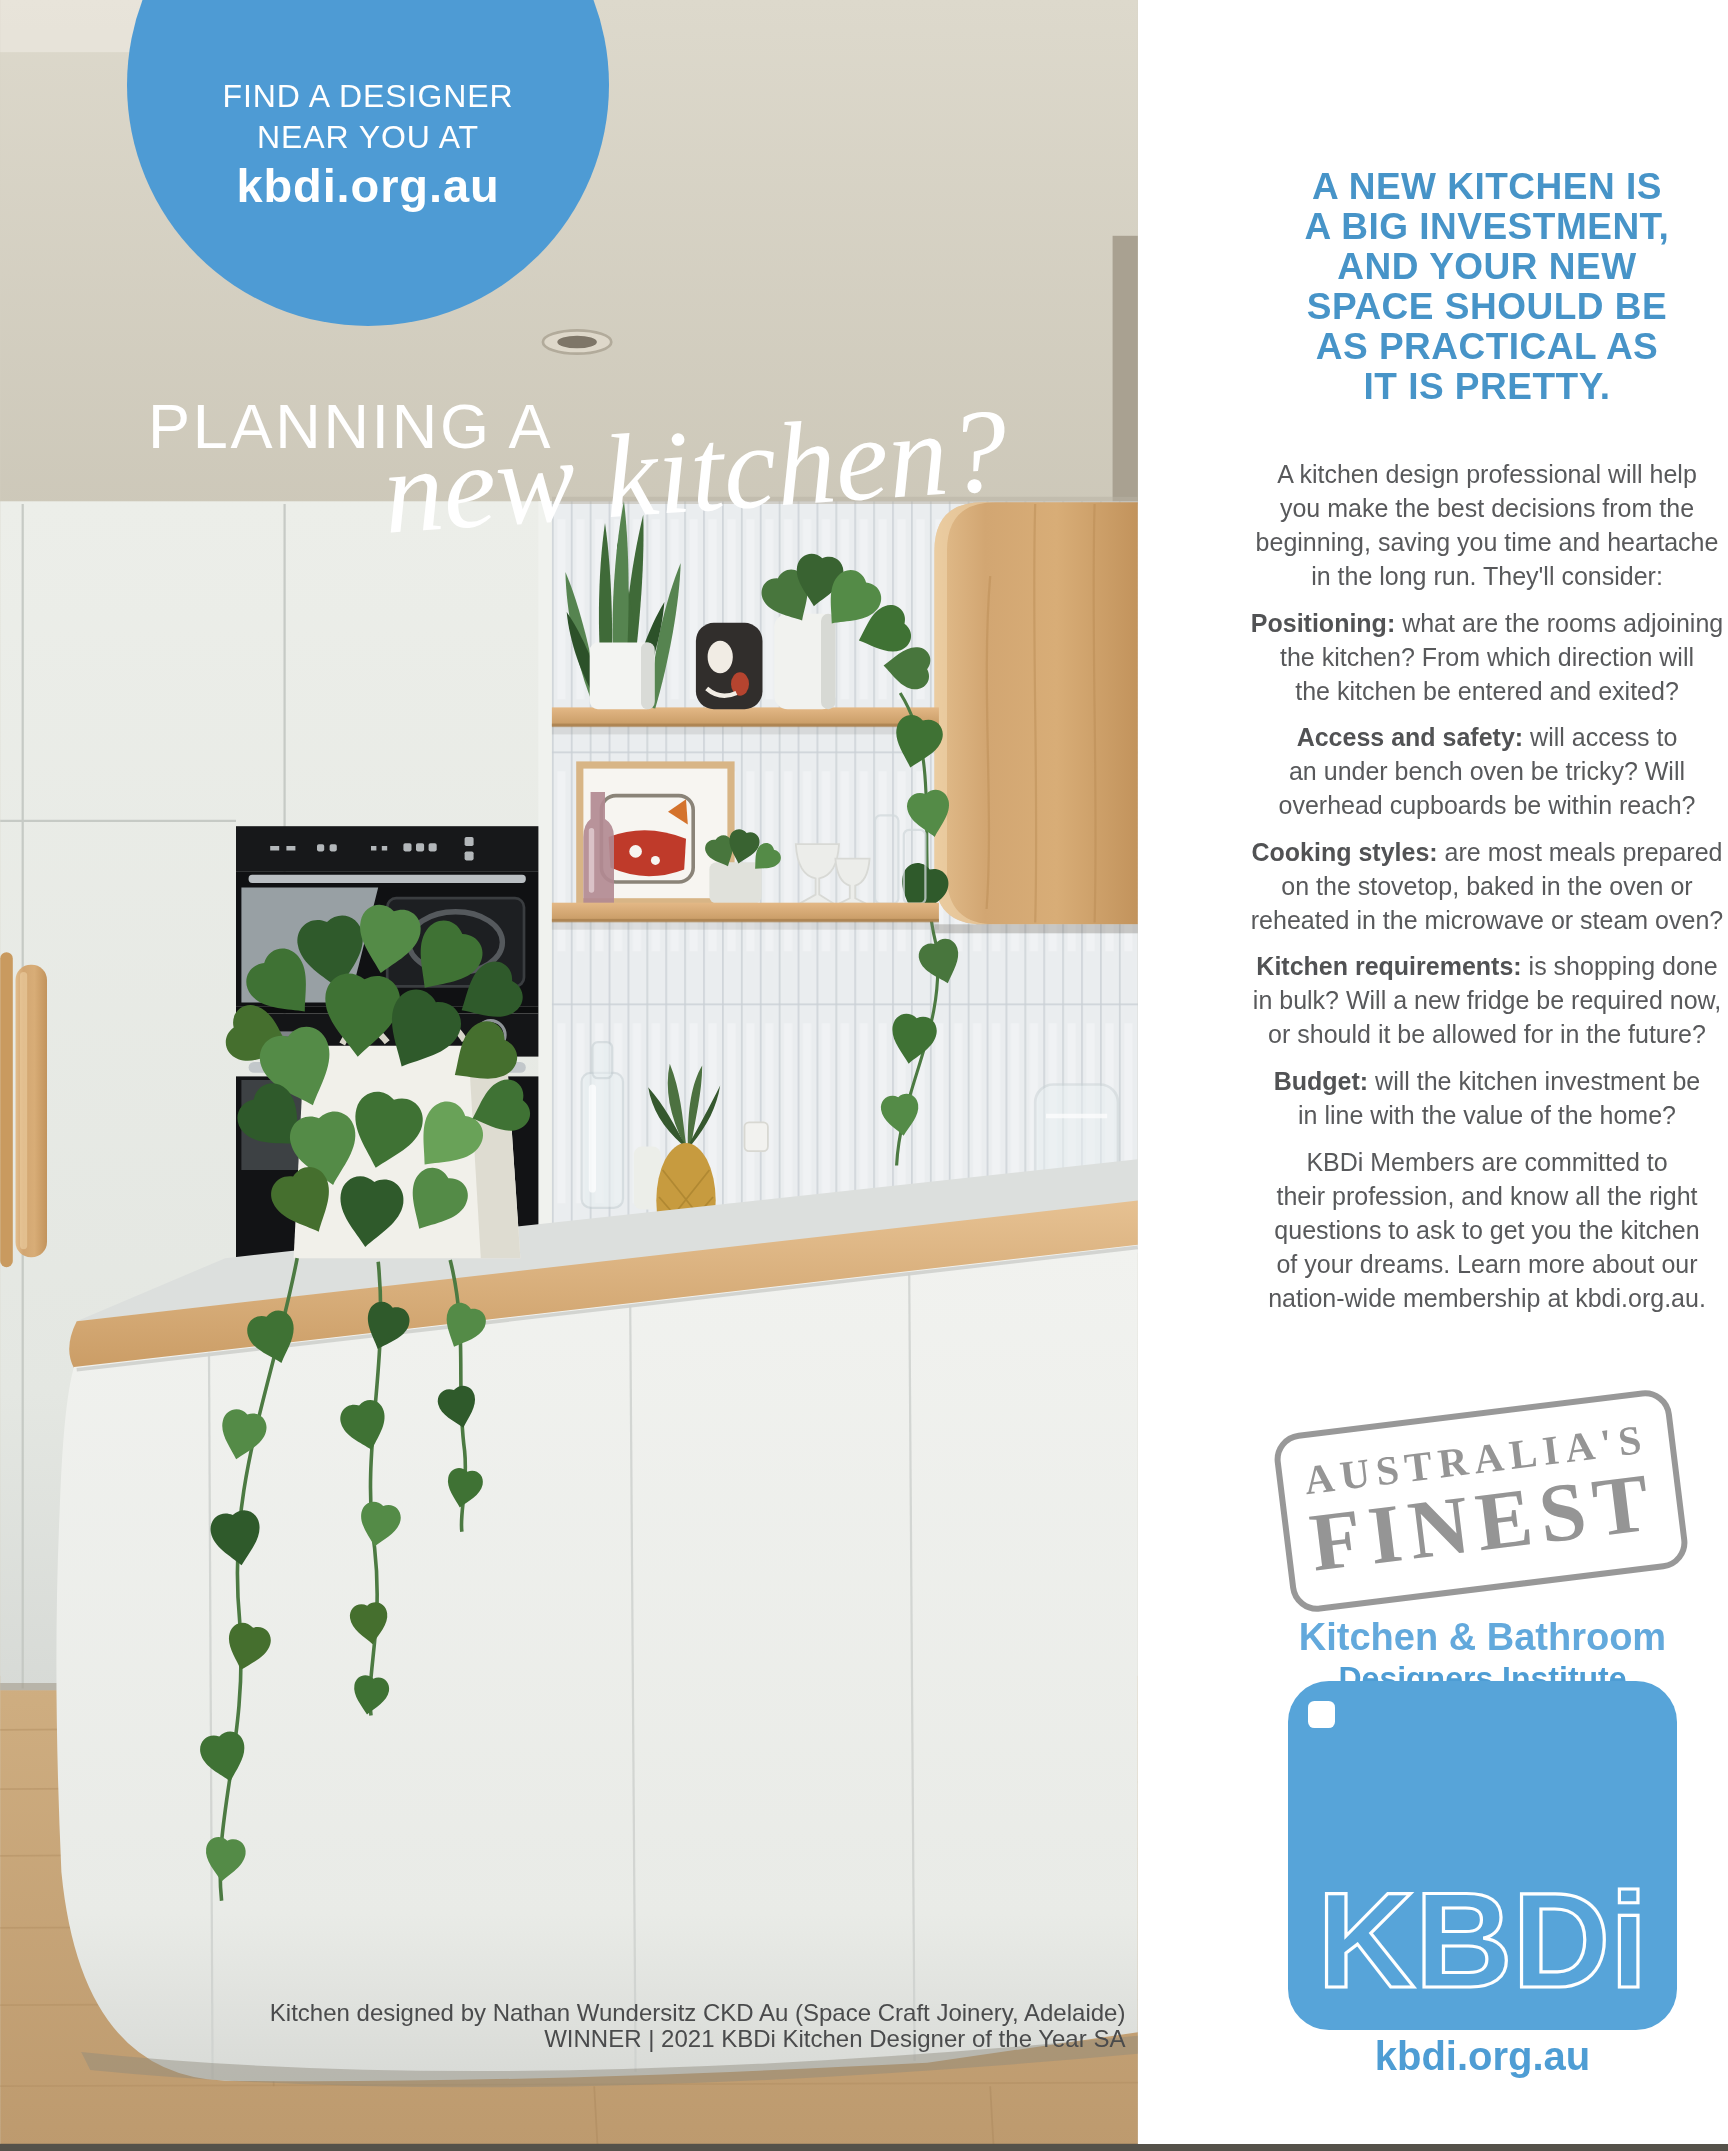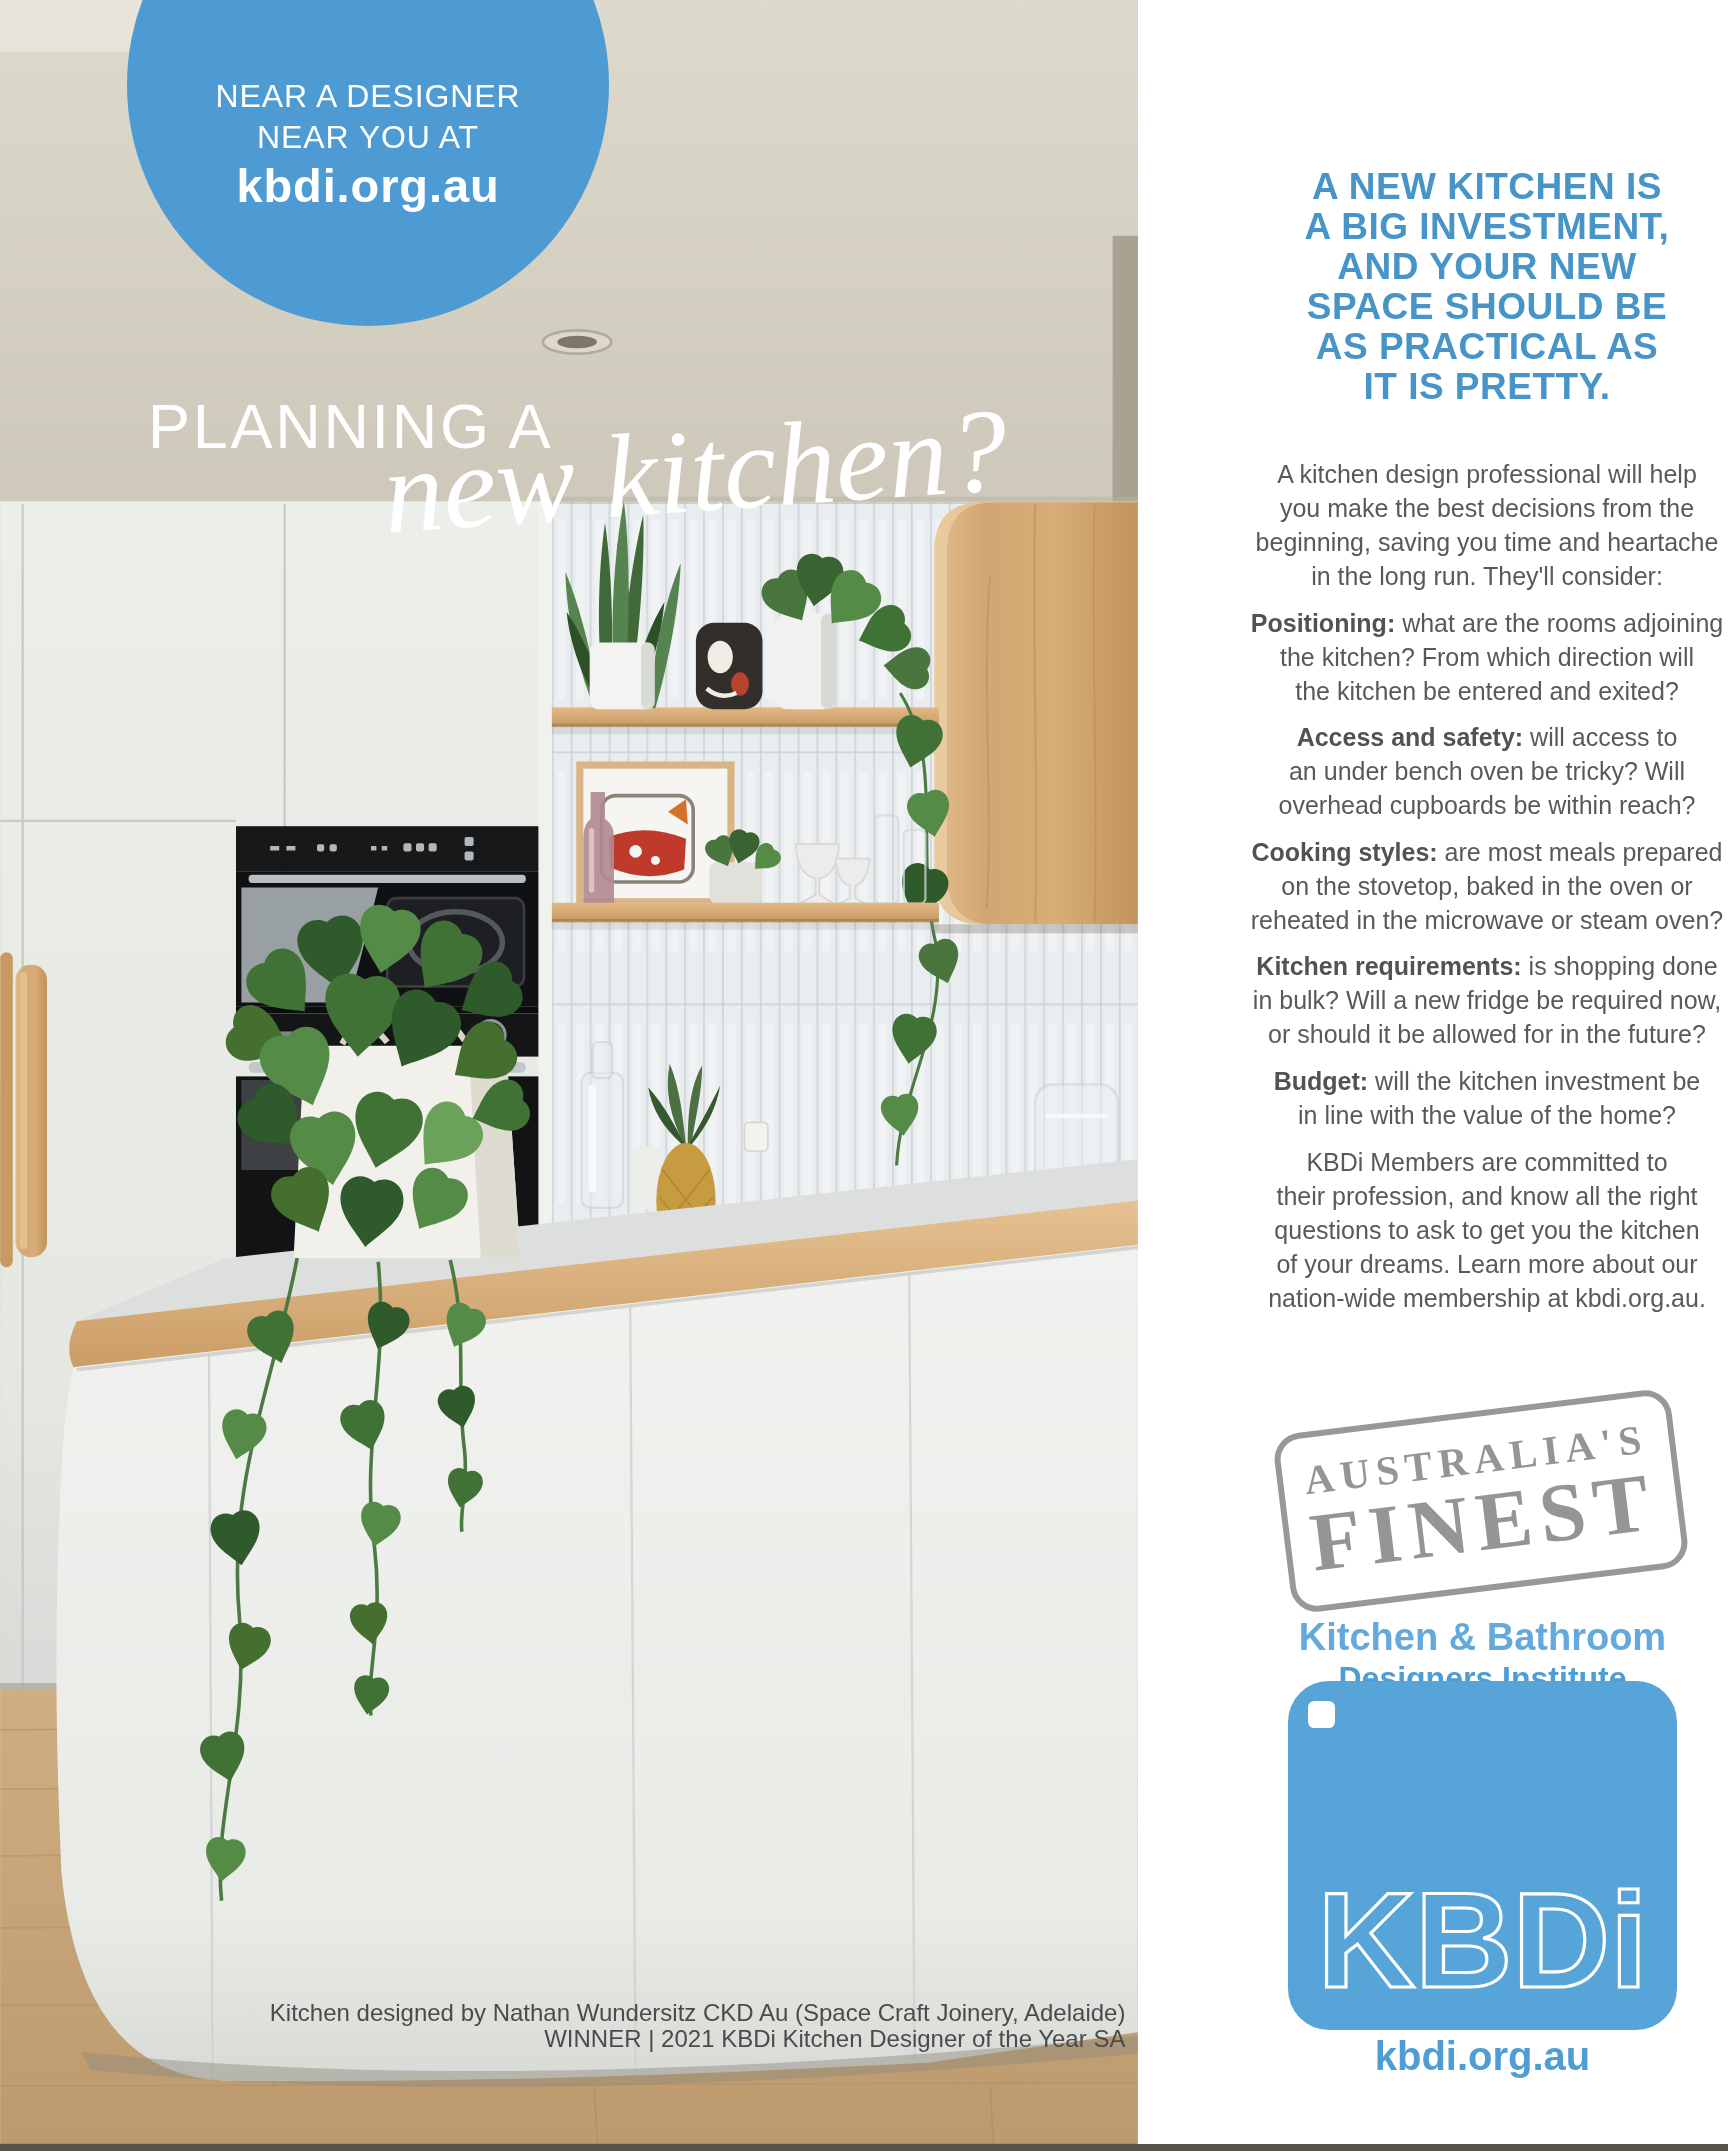--- a/index.html
+++ b/index.html
@@ -354,21 +354,21 @@
         <use href="#leaf" transform="translate(516,1470) rotate(24) scale(.85)" fill="#548b47"></use>
         <use href="#leaf" transform="translate(508,1560) rotate(-14) scale(.8)" fill="#2f5a2b"></use>
         <use href="#leaf" transform="translate(516,1650) rotate(12) scale(.75)" fill="#3f7234"></use>
       </g>
 
       <rect x="0" y="2382" width="1264" height="8" fill="#514e44"></rect>
     </svg>
 
     <div class="badge">
       <div class="badge-text">
-        <div class="badge-line">NEAR A DESIGNER</div>
+        <div class="badge-line">FIND A DESIGNER</div>
         <div class="badge-line">NEAR YOU AT</div>
         <div class="badge-url">kbdi.org.au</div>
       </div>
     </div>
 
     <div class="headline-top">PLANNING A</div>
     <div class="headline-script">new kitchen?</div>
 
     <div class="photo-credit">
       <div>Kitchen designed by Nathan Wundersitz CKD Au (Space Craft Joinery, Adelaide)</div>

